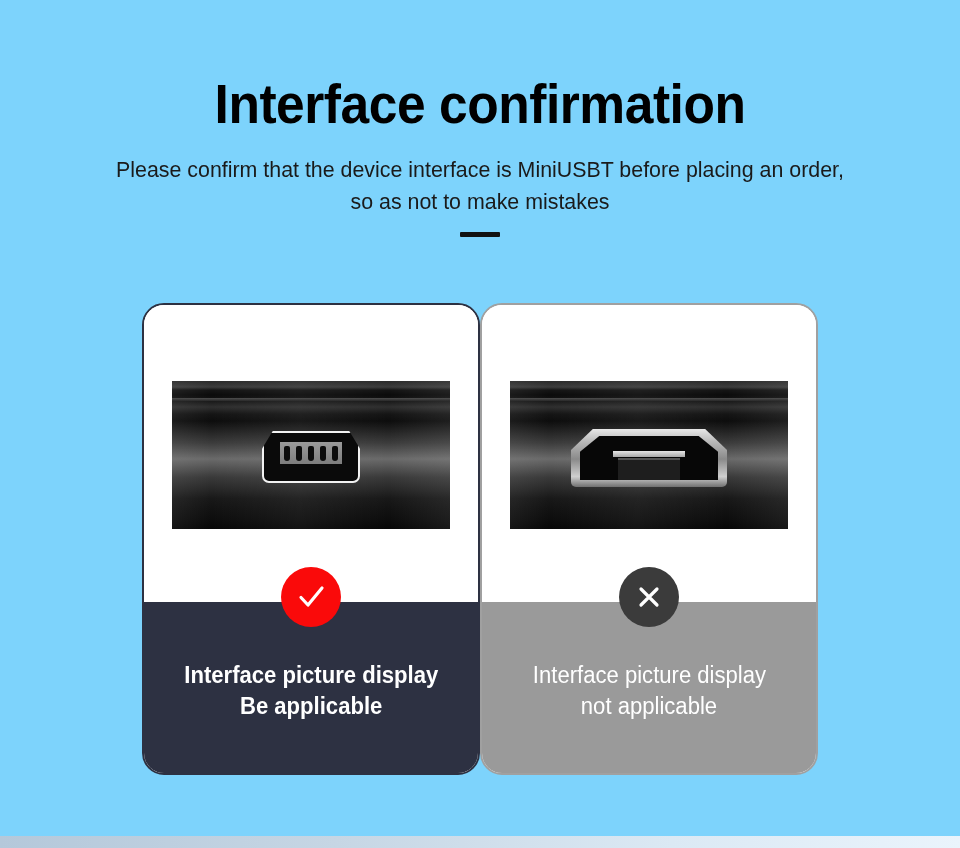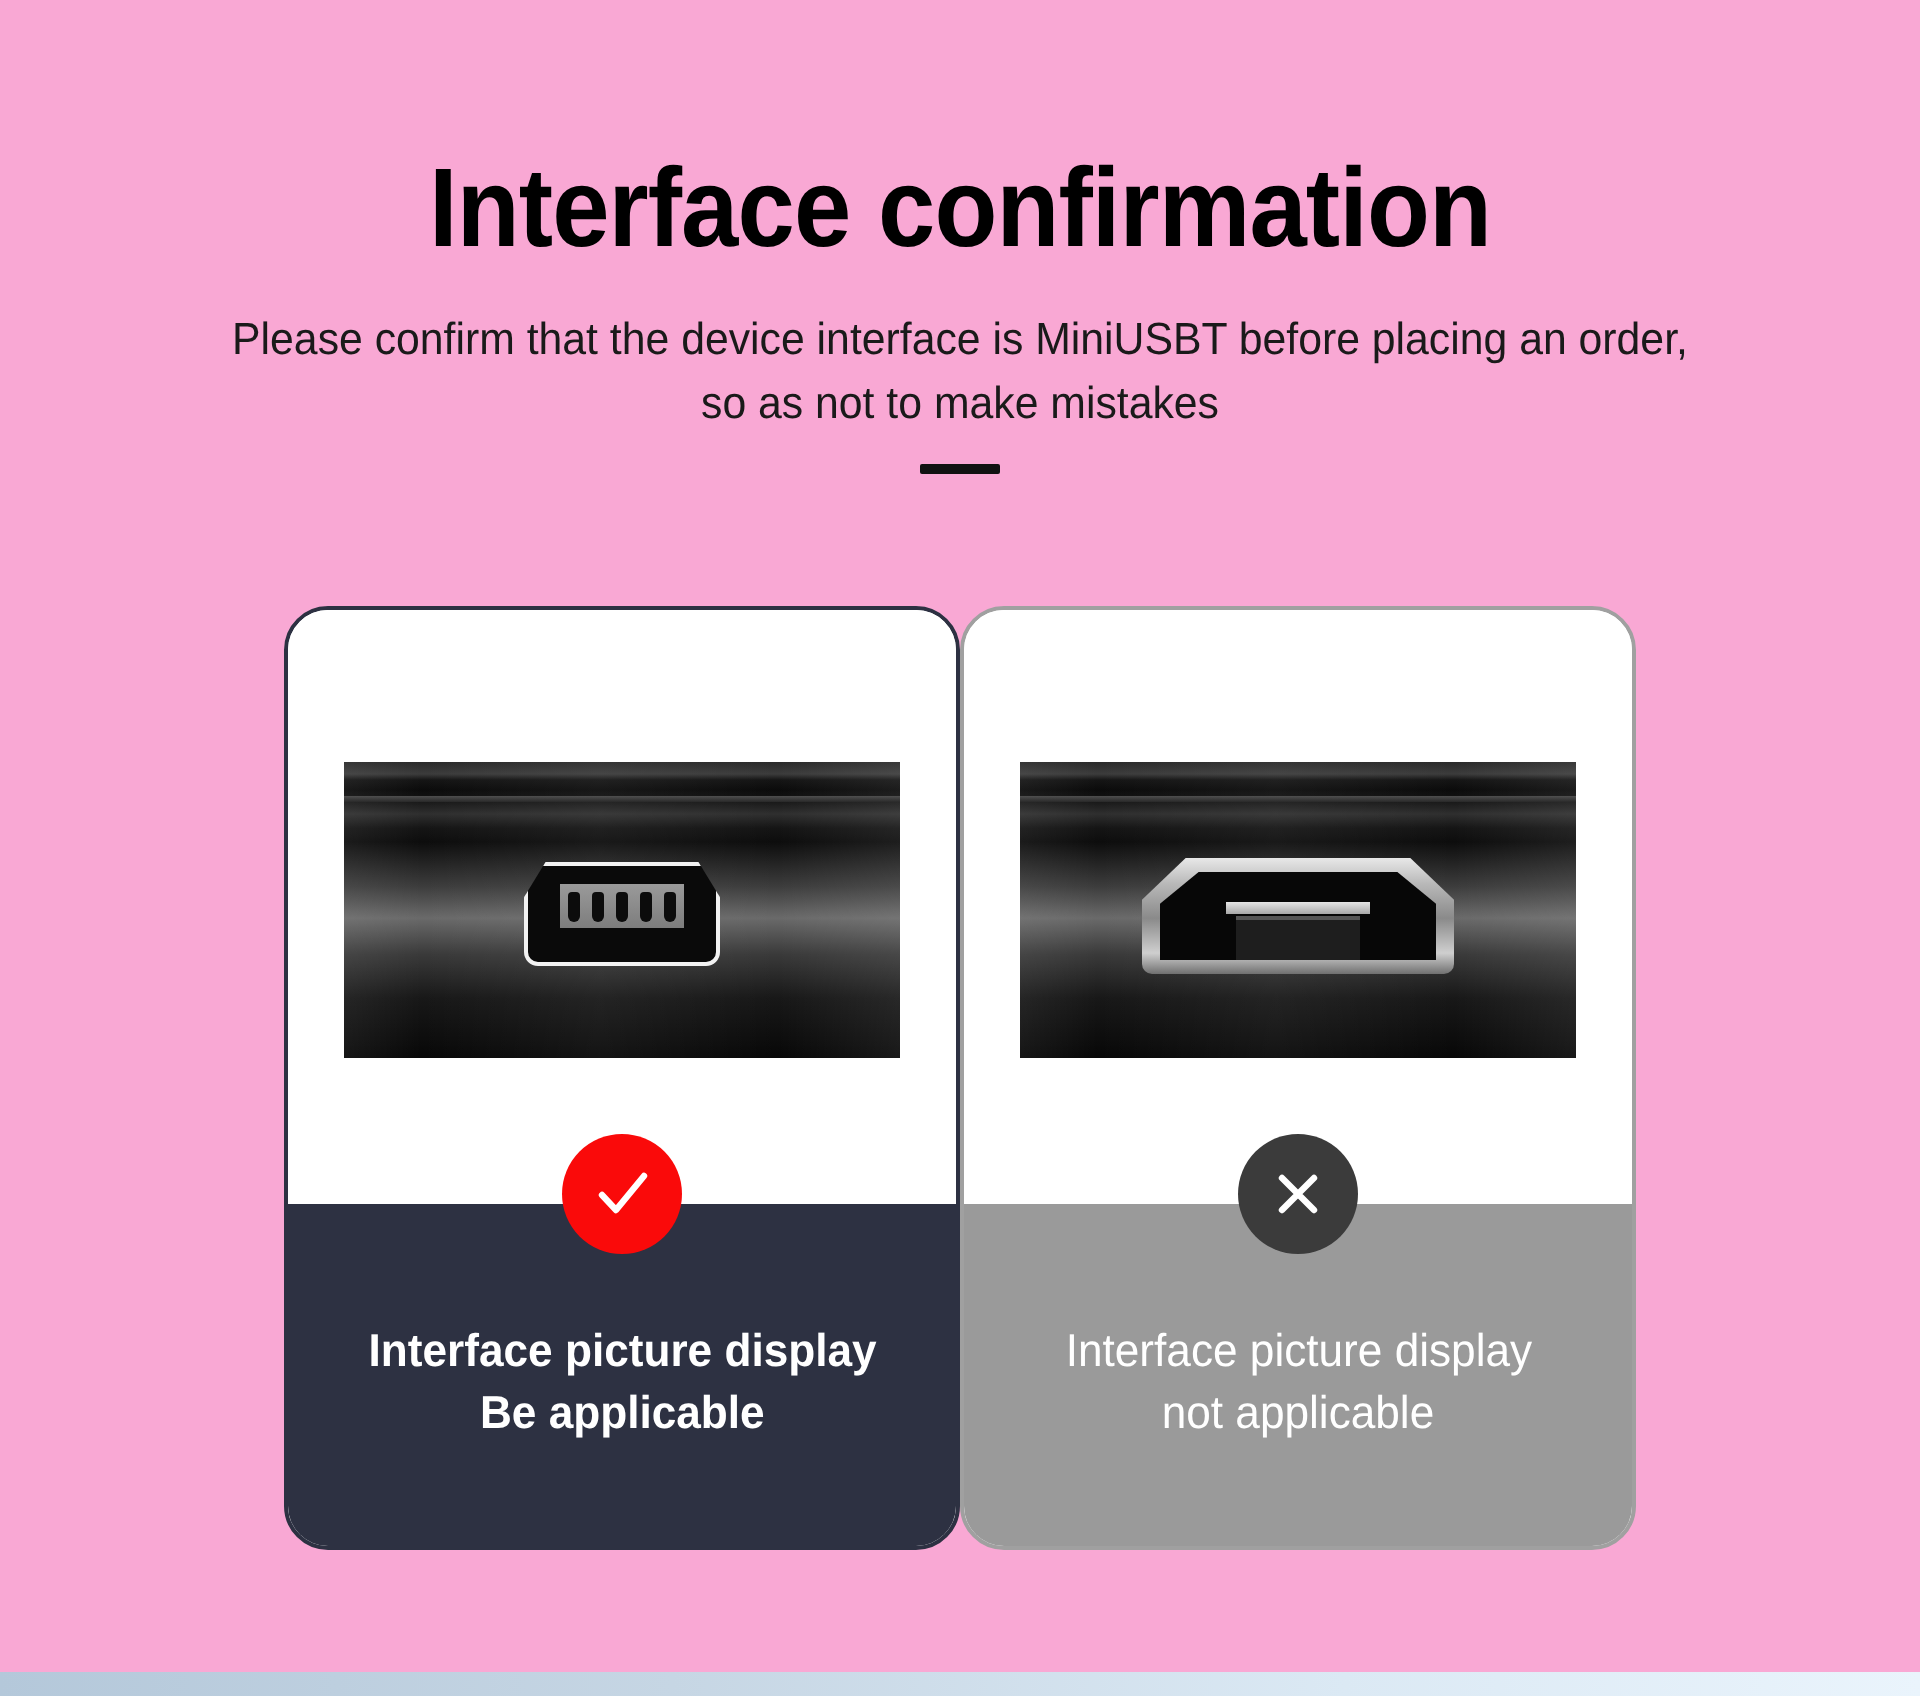--- a/index.html
+++ b/index.html
@@ -12,21 +12,21 @@
     background: #ffffff;
     font-family: "Liberation Sans", sans-serif;
     overflow: hidden;
     position: relative;
   }
 
   .page {
     position: relative;
     width: 960px;
     height: 848px;
-    background: #f9a8d4;
+    background: #7dd3fc;
   }
 
   
   .header {
     position: absolute;
     top: 0;
     left: 0;
     width: 960px;
     text-align: center;
   }

